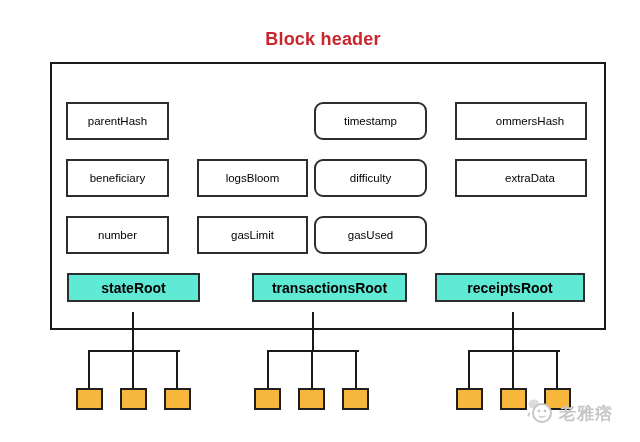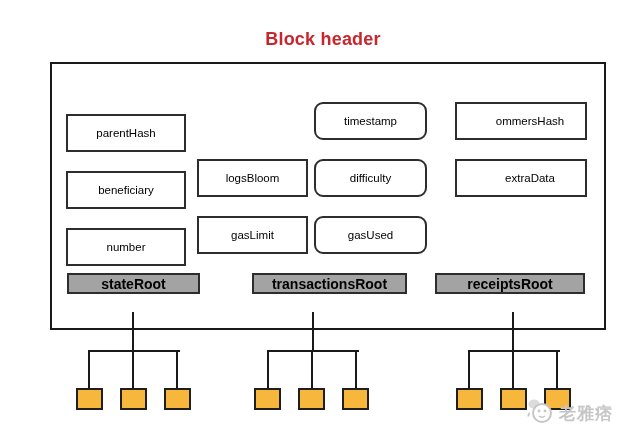--- a/index.html
+++ b/index.html
@@ -34,32 +34,32 @@
     height: 38px;
     background: #ffffff;
     border: 2px solid #2d2d2d;
     display: flex;
     align-items: center;
     justify-content: center;
     font-size: 11.5px;
     color: #000000;
   }
   
-  .c1 { left: 66px;  width: 120px; margin-top: 12px; }
+  .c1 { left: 66px;  width: 103px; }
   .c2 { left: 197px; width: 111px; }
   .c3 { left: 314px; width: 113px; border-radius: 9px; }
   .c4 { left: 455px; width: 132px; padding-left: 18px; }
   .r1 { top: 102px; }
   .r2 { top: 159px; }
   .r3 { top: 216px; }
   .root {
     position: absolute;
     top: 273px;
-    height: 21px;
-    background: #a3a3a3;
+    height: 29px;
+    background: #5eead4;
     border: 2px solid #2d2d2d;
     display: flex;
     align-items: center;
     justify-content: center;
     font-size: 14px;
     font-weight: bold;
     color: #000000;
   }
   .root-state { left: 67px;  width: 133px; }
   .root-tx    { left: 252px; width: 155px; }

